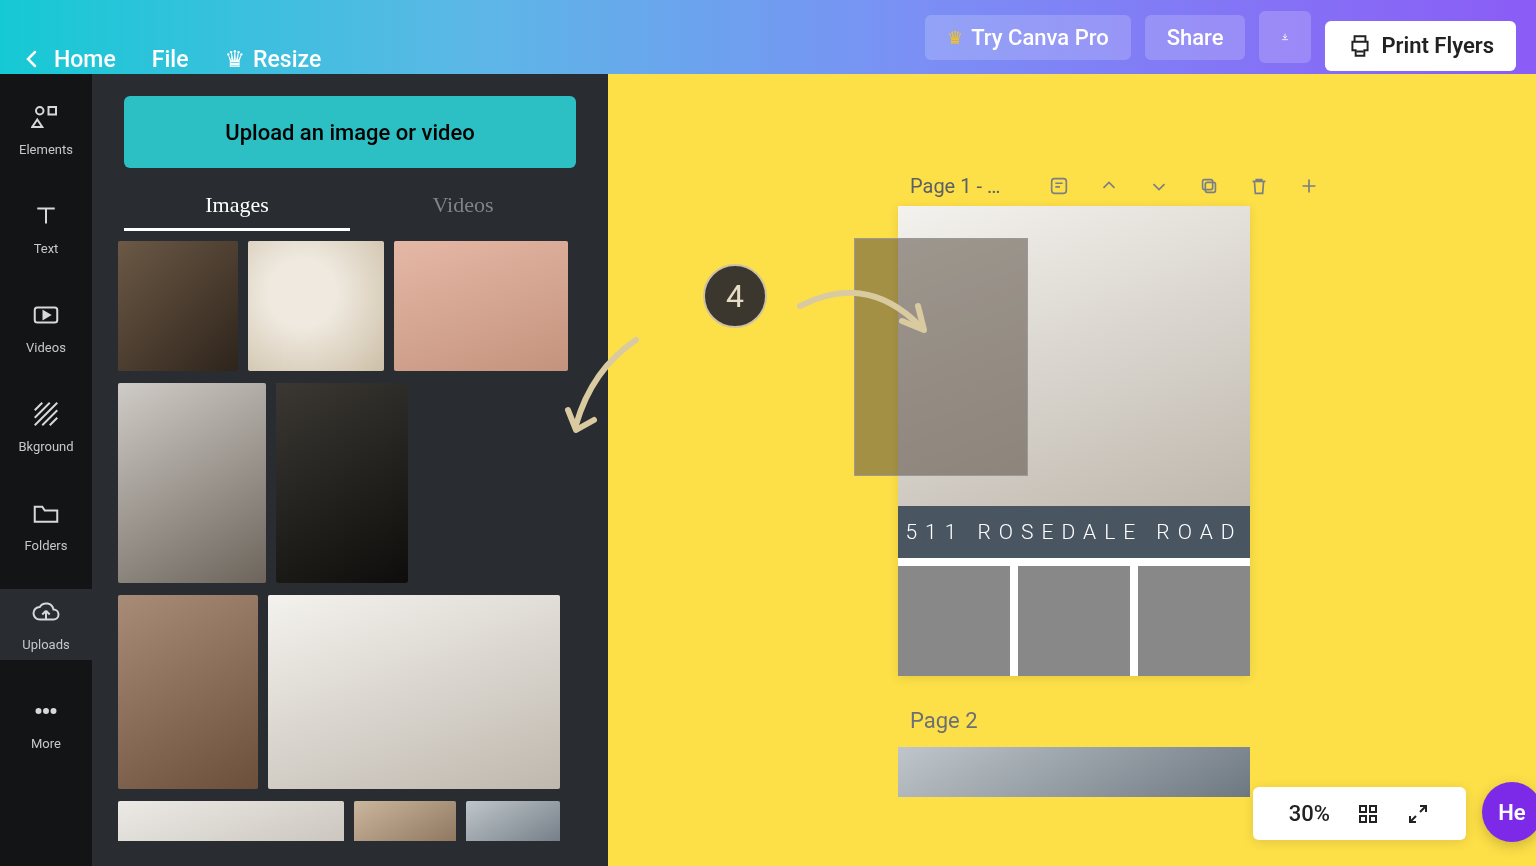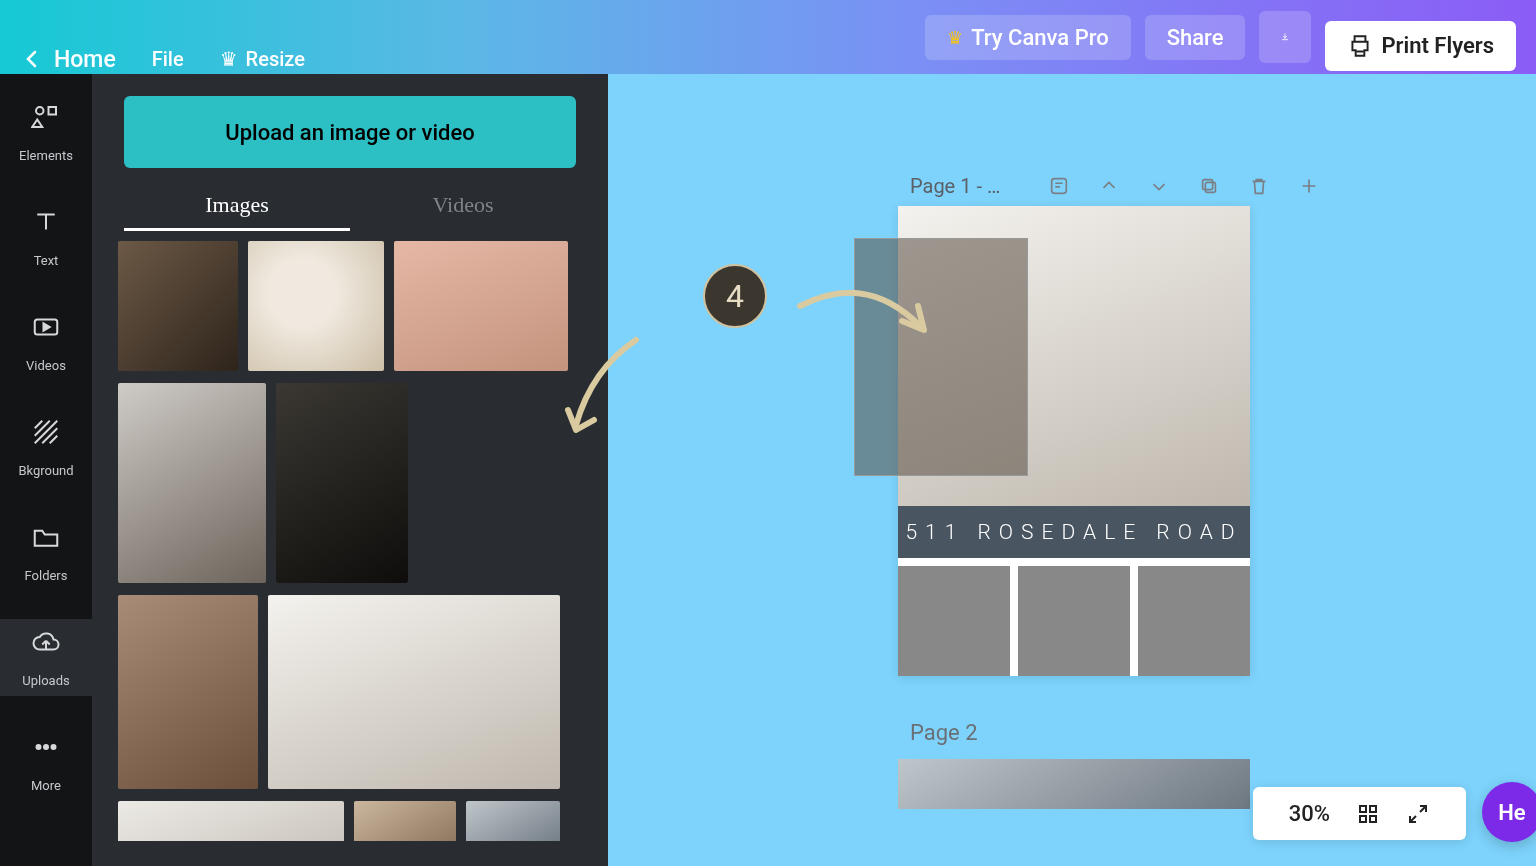--- a/index.html
+++ b/index.html
@@ -9,36 +9,36 @@
     background: linear-gradient(90deg, #15c9d4 0%, #5bb8e6 30%, #7b8ff5 60%, #8b5cf6 100%);
     display: flex;
     align-items: center;
     padding: 0 20px;
     color: #fff;
     font-weight: 500;
   }
   .topbar-left { display: flex; align-items: center; gap: 36px; margin-top: 44px; }
   .home-btn { display: flex; align-items: center; gap: 10px; font-size: 23px; cursor: pointer; }
   .home-btn svg { width: 24px; height: 24px; }
-  .top-item { font-size: 20px; cursor: pointer; display:flex; align-items:center; gap:8px;}
+  .top-item { font-size: 23px; cursor: pointer; display:flex; align-items:center; gap:8px;}
   .topbar-right { margin-left: auto; display: flex; align-items: center; gap: 14px; }
   .btn {
     padding: 10px 22px; border-radius: 6px; font-size: 22px; font-weight: 500;
     cursor: pointer; display: flex; align-items: center; gap: 8px;
   }
   .btn-purple { background: rgba(255,255,255,0.18); color: #fff; }
   .btn-icon { background: rgba(255,255,255,0.18); width:52px; height:52px; justify-content:center;}
   .btn-white { background: #fff; color: #222; font-weight: 600; padding: 12px 22px; margin-top: 17px; }
   .crown { color: #f5c518; font-size: 18px; }
   .workspace { display: flex; height: calc(866px - 74px); }
   .rail {
     width: 92px; background: #121416; display: flex; flex-direction: column; align-items: center;
     padding-top: 20px; gap: 28px; color: #c5c8cc;
   }
-  .rail-item { display: flex; flex-direction: column; align-items: center; gap: 16px; cursor: pointer; width: 100%; padding: 8px 0;}
+  .rail-item { display: flex; flex-direction: column; align-items: center; gap: 10px; cursor: pointer; width: 100%; padding: 8px 0;}
   .rail-item.active { background: #292c31; }
   .rail-item svg { width: 30px; height: 30px; stroke: #d6d8db; fill:none; stroke-width:1.6;}
   .rail-item span { font-size: 13px; }
   .panel {
     width: 516px; background: #292c31; display: flex; flex-direction: column; position: relative;
   }
   .upload-btn {
     margin: 22px 32px 14px 32px; background: #2cc0c5; color: #000000; font-size: 22px; font-weight: 500;
     border: none; border-radius: 6px; height: 72px; cursor: pointer;
   }
@@ -50,36 +50,36 @@
   .thumbs::-webkit-scrollbar-thumb { background: #4a4e55; border-radius: 5px; }
   .row { display: flex; gap: 10px; margin-bottom: 12px; }
   .thumb { background: #444; border-radius: 2px; cursor: grab; position: relative; overflow:hidden;}
   .thumb-fill { position:absolute; inset:0; }
   .collapse-handle {
     position: absolute; right: -26px; top: 400px; width: 30px; height: 100px;
     background: #292c31; border-radius: 0 18px 18px 0; display:flex; align-items:center; justify-content:center;
     cursor:pointer; color:#fff;
   }
   .canvas-area {
-    flex: 1; background: #7dd3fc; position: relative; overflow: hidden;
+    flex: 1; background: #fde047; position: relative; overflow: hidden;
   }
   .page-strip { position: absolute; left: 290px; top: 100px; right: 40px; }
   .page-header { display: flex; align-items: center; gap: 18px; color: #5b5f66; font-size: 20px; margin-bottom: 8px; padding-left:12px;}
   .page-header .label { flex: none; width: 110px; overflow:hidden; white-space:nowrap; }
   .ph-icons { display:flex; gap:28px; color:#7a7e85; margin-left: 10px;}
   .ph-icons svg { width:22px; height:22px; stroke:#7a7e85; fill:none; stroke-width:1.8; cursor:pointer;}
   .flyer {
     width: 352px; background: #fff; box-shadow: 0 2px 10px rgba(0,0,0,0.1); padding-bottom:0;
   }
   .flyer-hero { height: 300px; background: linear-gradient(120deg,#d8d5cf,#b9b3a8); position:relative;}
   .flyer-hero .overlay { position:absolute; left:-44px; top:32px; width:174px; height:238px; background: rgba(90,78,68,0.55); border:1px solid #999;}
   .flyer-title { background: #4a5562; color:#fff; text-align:center; letter-spacing: 8px; font-size: 21px; padding: 14px 0; font-weight:300;}
   .flyer-row { display:flex; gap:8px; padding:8px 0 0 0;}
   .flyer-row div { flex:1; height:110px; background:#888;}
-  .page2-label { color:#6b6f76; font-size:22px; margin-top: 44px; padding-left:12px;}
+  .page2-label { color:#6b6f76; font-size:22px; margin-top: 32px; padding-left:12px;}
   .page2 { width:352px; height:50px; background:#bcc2c8; margin-top:14px;}
   .zoom-bar {
     position: absolute; right: 70px; bottom: 26px; background:#fff; border-radius:6px;
     box-shadow:0 2px 12px rgba(0,0,0,0.12); display:flex; align-items:center; gap:26px;
     padding: 14px 36px; font-size:22px; font-weight:500; color:#222;
   }
   .zoom-bar svg { width:24px; height:24px; stroke:#222; fill:none; stroke-width:2;}
   .help-fab {
     position:absolute; right:-6px; bottom:24px; width:60px; height:60px; border-radius:50%;
     background:#7d2ae8; color:#fff; display:flex; align-items:center; justify-content:center;

